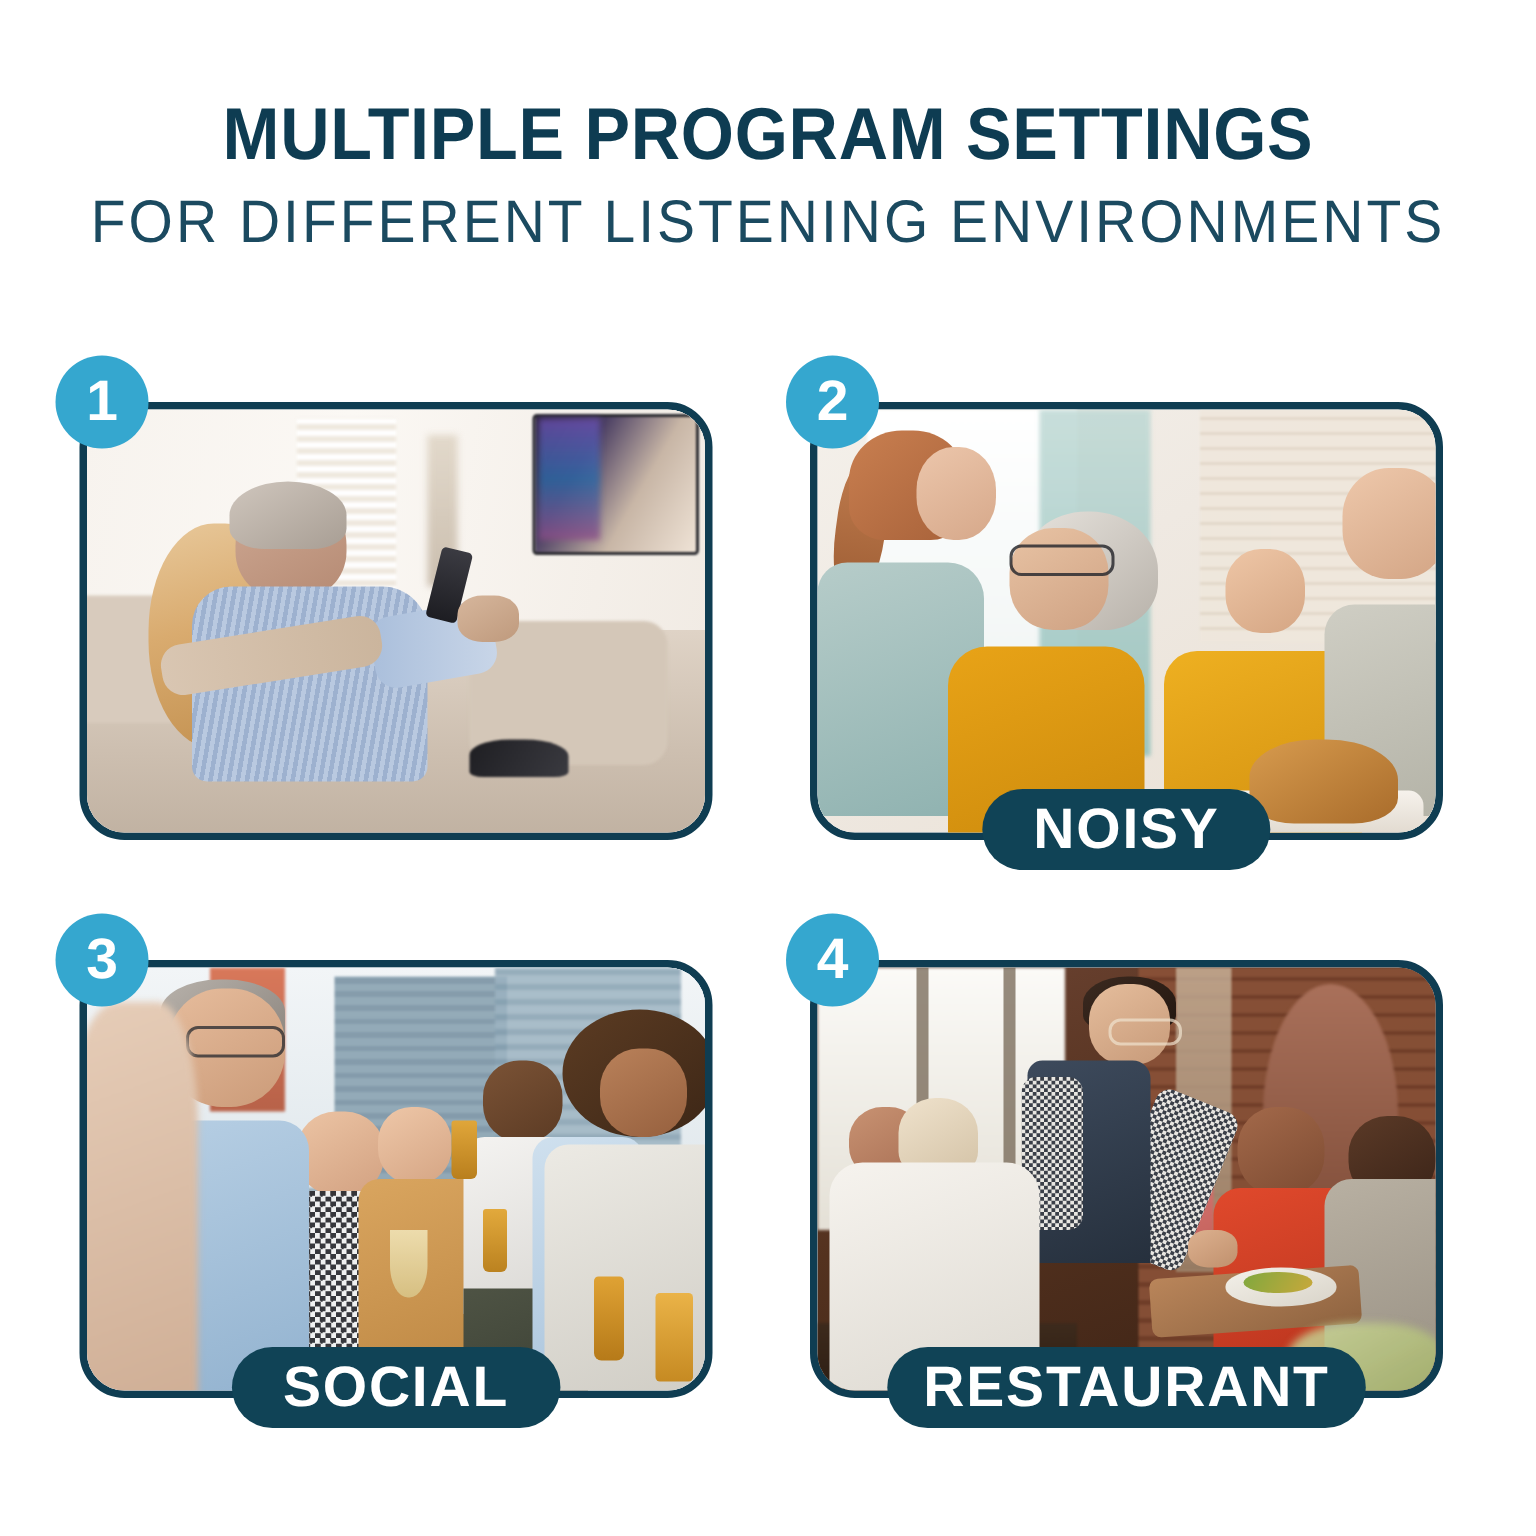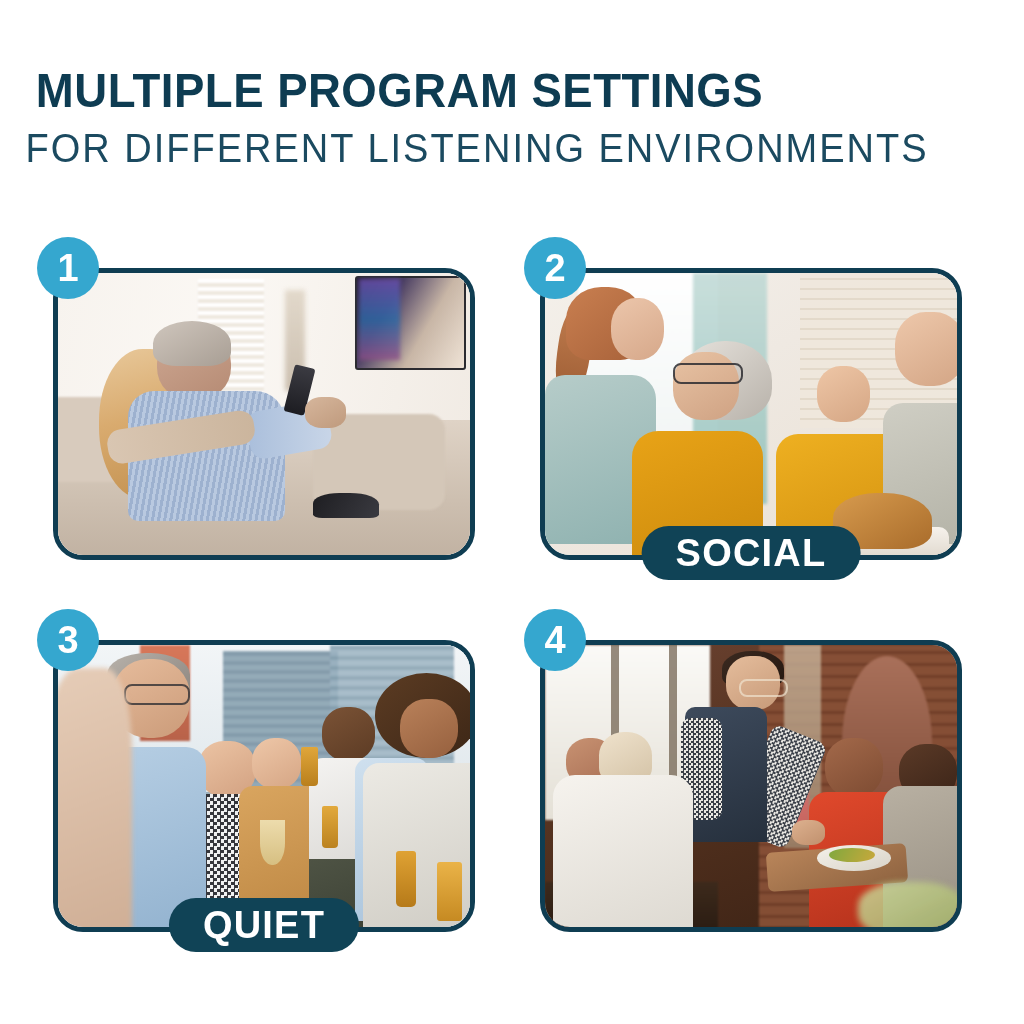--- a/index.html
+++ b/index.html
@@ -21,20 +21,21 @@
     background: #ffffff;
     box-sizing: border-box;
   }
 
   
   .header {
     position: absolute;
     left: 0;
     top: 62px;
     width: 1024px;
+    text-align: center;
   }
   .title {
     font-family: "Liberation Sans Narrow", "Liberation Sans", sans-serif;
     font-weight: 700;
     font-size: 49px;
     line-height: 56px;
     letter-spacing: 0.5px;
     color: #0e3c52;
     transform: scaleX(0.93);
     white-space: nowrap;
@@ -393,21 +394,21 @@
           <div class="sh chair2"></div>
           <div class="sh chair2s"></div>
           <div class="sh womanhair"></div>
           <div class="sh womanh"></div>
           <div class="sh womans"></div>
           <div class="sh dish"></div>
           <div class="sh turkey"></div>
         </div>
       </div>
       <div class="badge">2</div>
-      <div class="pill">SOCIAL</div>
+      <div class="pill">NOISY</div>
     </div>
 
     <div class="card card-3">
       <div class="photo">
         <div class="ph p3">
           <div class="sh sky"></div>
           <div class="sh redw"></div>
           <div class="sh bldg1"></div>
           <div class="sh bldg2"></div>
           <div class="sh rail"></div>
@@ -430,21 +431,21 @@
           <div class="sh beer3"></div>
           <div class="sh beer4"></div>
           <div class="sh manhair"></div>
           <div class="sh manh"></div>
           <div class="sh mang"></div>
           <div class="sh mans"></div>
           <div class="sh fg"></div>
         </div>
       </div>
       <div class="badge">3</div>
-      <div class="pill">QUIET</div>
+      <div class="pill">SOCIAL</div>
     </div>
 
     <div class="card card-4">
       <div class="photo">
         <div class="ph p4">
           <div class="sh brickw"></div>
           <div class="sh arch"></div>
           <div class="sh win4"></div>
           <div class="sh mull"></div>
           <div class="sh mull2"></div>
@@ -468,16 +469,17 @@
           <div class="sh food"></div>
           <div class="sh bench"></div>
           <div class="sh pers0hair"></div>
           <div class="sh pers0h"></div>
           <div class="sh pers1h"></div>
           <div class="sh pers1s"></div>
           <div class="sh plant"></div>
         </div>
       </div>
       <div class="badge">4</div>
+      <div class="pill wide">RESTAURANT</div>
     </div>
 
   </div>
 </div>
 
 </body></html>

